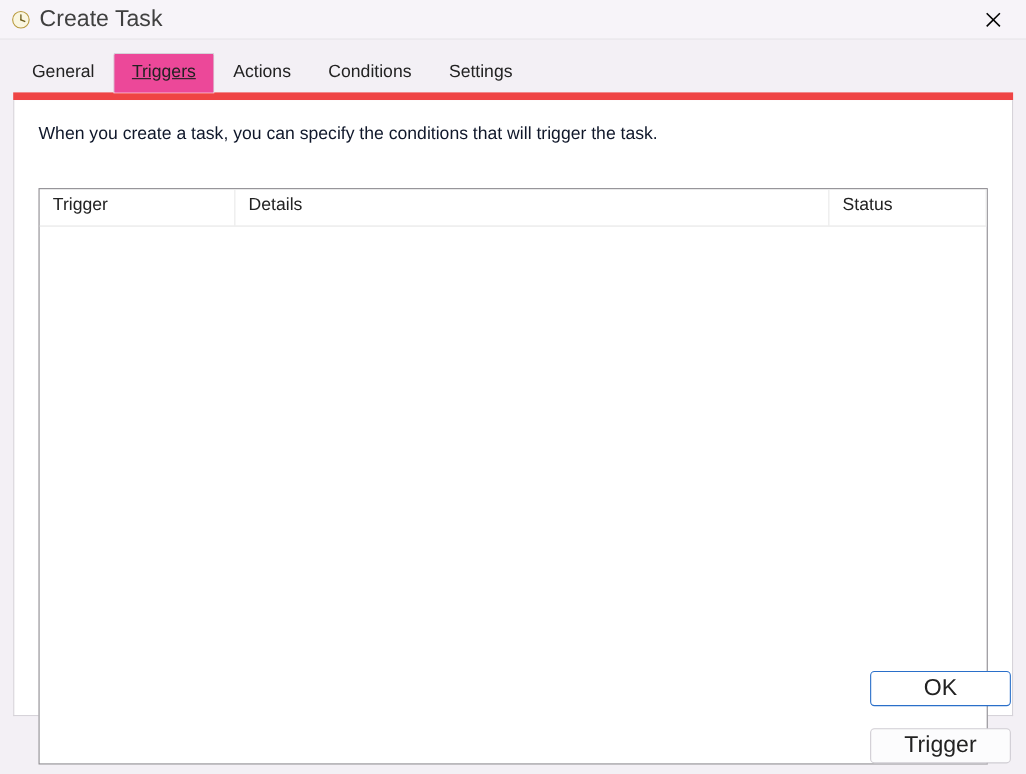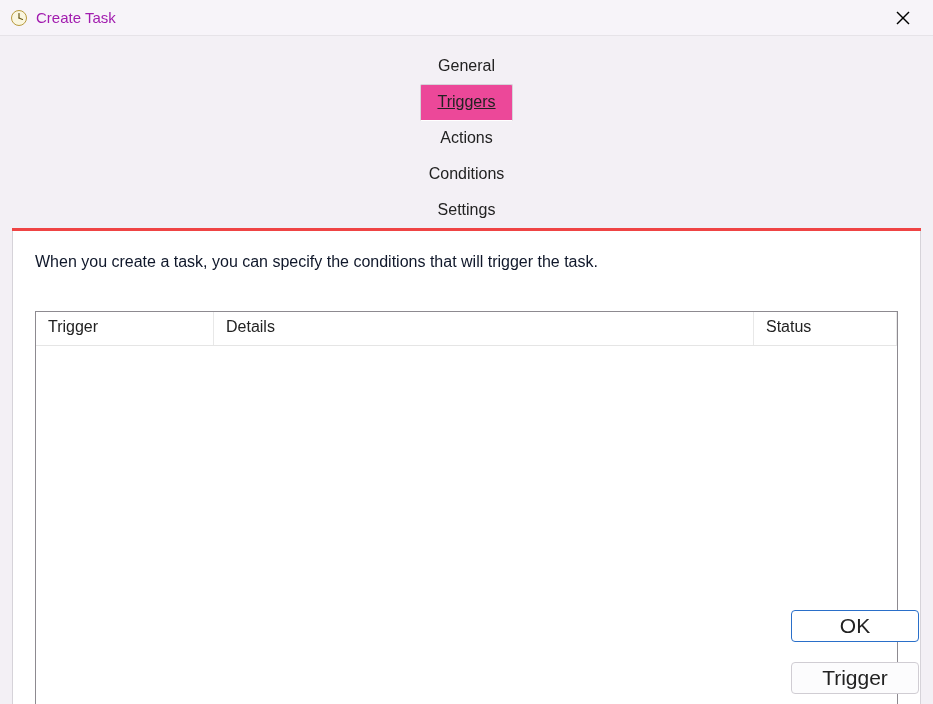--- a/index.html
+++ b/index.html
@@ -19,40 +19,39 @@
       display: flex;
       align-items: center;
       padding: 0 8px 0 10px;
       border-bottom: 1px solid #e6e3e8;
     }
     .titlebar .app-icon {
       width: 18px; height: 18px;
       margin-right: 8px;
       display: inline-flex; align-items: center; justify-content: center;
     }
-    .titlebar .title { font-size: 15px; color: #a21caf; }
+    .titlebar .title { font-size: 21px; color: #404040; }
     .titlebar .close {
       margin-left: auto;
       width: 44px; height: 36px;
       display: flex; align-items: center; justify-content: center;
       font-size: 18px;
       color: #000;
       cursor: pointer;
     }
     .titlebar .close svg { width: 14px; height: 14px; }
 
     .content-wrapper {
       padding: 12px 12px 0 12px;
     }
 
     .tabstrip {
       display: flex;
-      align-items: center;
-      border-bottom: 3px solid #ef4444;
-      flex-direction: column;
+      align-items: flex-start;
+      border-bottom: 7px solid #ef4444;
     }
     .tab {
       padding: 8px 16px 9px 16px;
       font-size: 16px;
       color: #222;
       border: 1px solid transparent;
       border-bottom: none;
       position: relative;
       cursor: pointer;
     }

